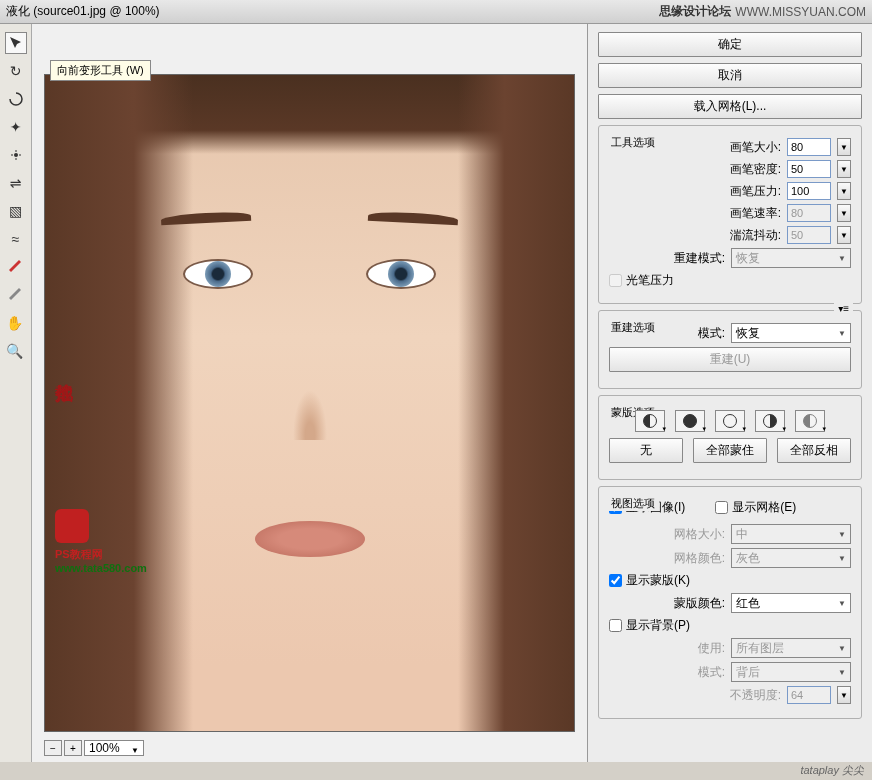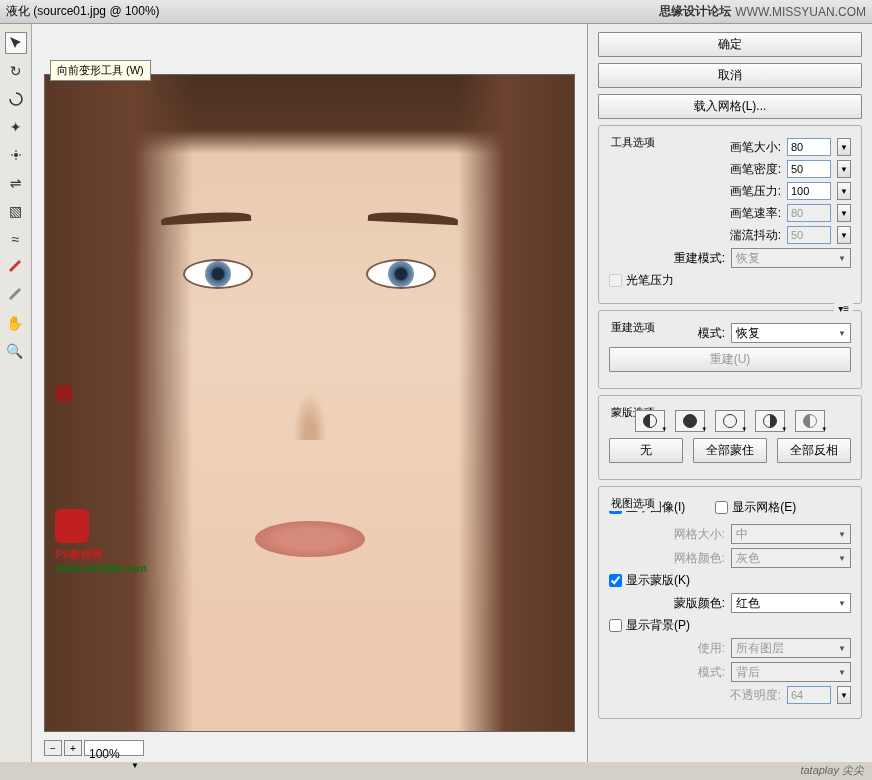--- a/index.html
+++ b/index.html
@@ -28,21 +28,21 @@
 .brow.left { left:22%; top:21%; transform:rotate(-3deg); }
 .brow.right { right:22%; top:21%; transform:rotate(3deg); }
 .nose { position:absolute; left:50%; top:48%; transform:translateX(-50%); width:34px; height:50px; background:radial-gradient(ellipse at 50% 90%,#d4a88a 20%,transparent 70%); }
 .lips { position:absolute; left:50%; top:68%; transform:translateX(-50%); width:110px; height:36px; background:radial-gradient(ellipse,#d68a7a 40%,#c87a6a 70%); border-radius:50%; }
 .watermark { position:absolute; left:10px; top:45%; color:#a01818; font-family:cursive; writing-mode:vertical-rl; font-size:18px; line-height:1; }
 .wm2 { position:absolute; left:10px; bottom:24%; display:flex; flex-direction:column; align-items:flex-start; }
 .wm-seal { width:34px; height:34px; background:#c02020; border-radius:6px; margin:4px 0; }
 .wm-txt { color:#107010; font-size:11px; font-weight:bold; }
 .status-bottom { position:absolute; left:12px; bottom:6px; display:flex; align-items:center; gap:2px; }
 .zoom-btn { width:18px; height:16px; border:1px solid #888; background:#eee; font-size:10px; display:flex; align-items:center; justify-content:center; cursor:pointer; }
-.zoom-val { width:60px; height:16px; border:1px solid #888; background:#fff; font-size:11px; padding:6px 4px; display:flex; align-items:flex-start;flex-direction:column; }
+.zoom-val { width:60px; height:16px; border:1px solid #888; background:#fff; font-size:11px; padding:0 4px; display:flex; align-items:flex-end; }
 .panel { width: 284px; background: #ececec; padding: 8px 10px; overflow-y: auto; }
 .btn { border:1px solid #888; background:linear-gradient(#fdfdfd,#e4e4e4); border-radius:1px; padding:3px 0; text-align:center; cursor:pointer; font-size:12px; }
 .btn-row { display:flex; gap:10px; margin-bottom:6px; }
 .btn-row .btn { flex:1; }
 .btn.wide { width:100%; margin-bottom:6px; }
 .btn.disabled { color:#999; }
 .group { border:1px solid #b0b0b0; border-radius:3px; padding:8px 10px 10px; margin:6px 0; position:relative; }
 .group-title { position:absolute; top:-8px; left:8px; background:#ececec; padding:0 4px; font-size:11px;margin-top:17px; }
 .group-collapse { position:absolute; top:-8px; right:8px; background:#ececec; padding:0 4px; font-size:10px; cursor:pointer; }
 .field-row { display:flex; align-items:center; justify-content:flex-end; gap:6px; margin:4px 0; }

